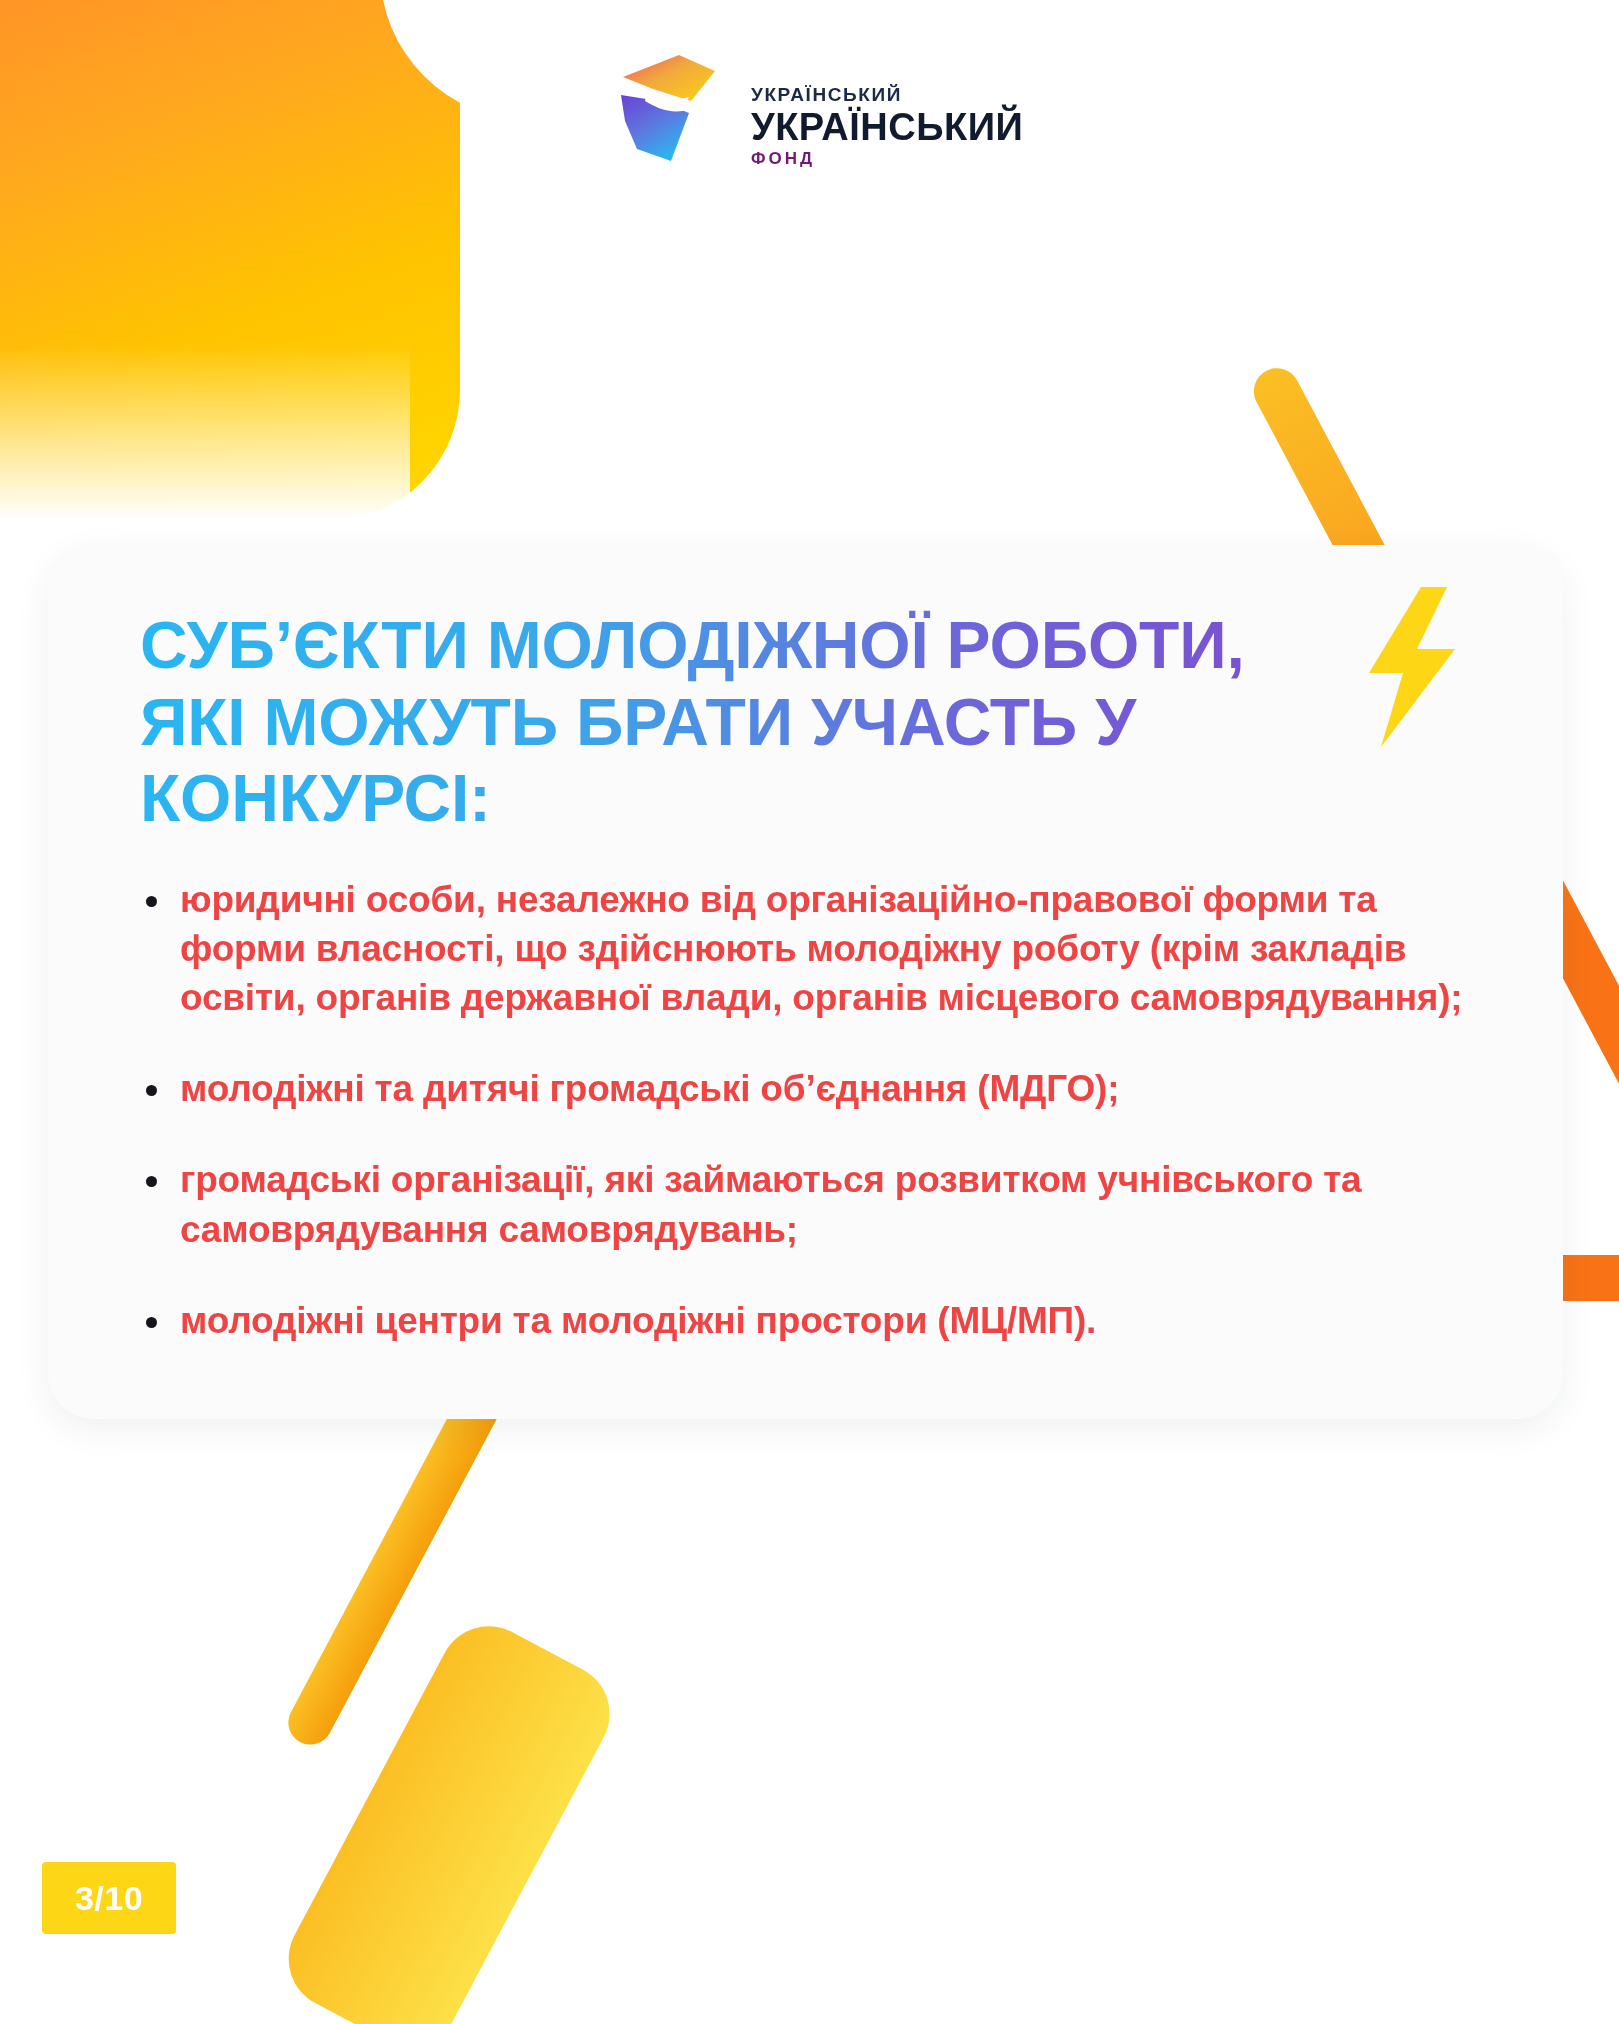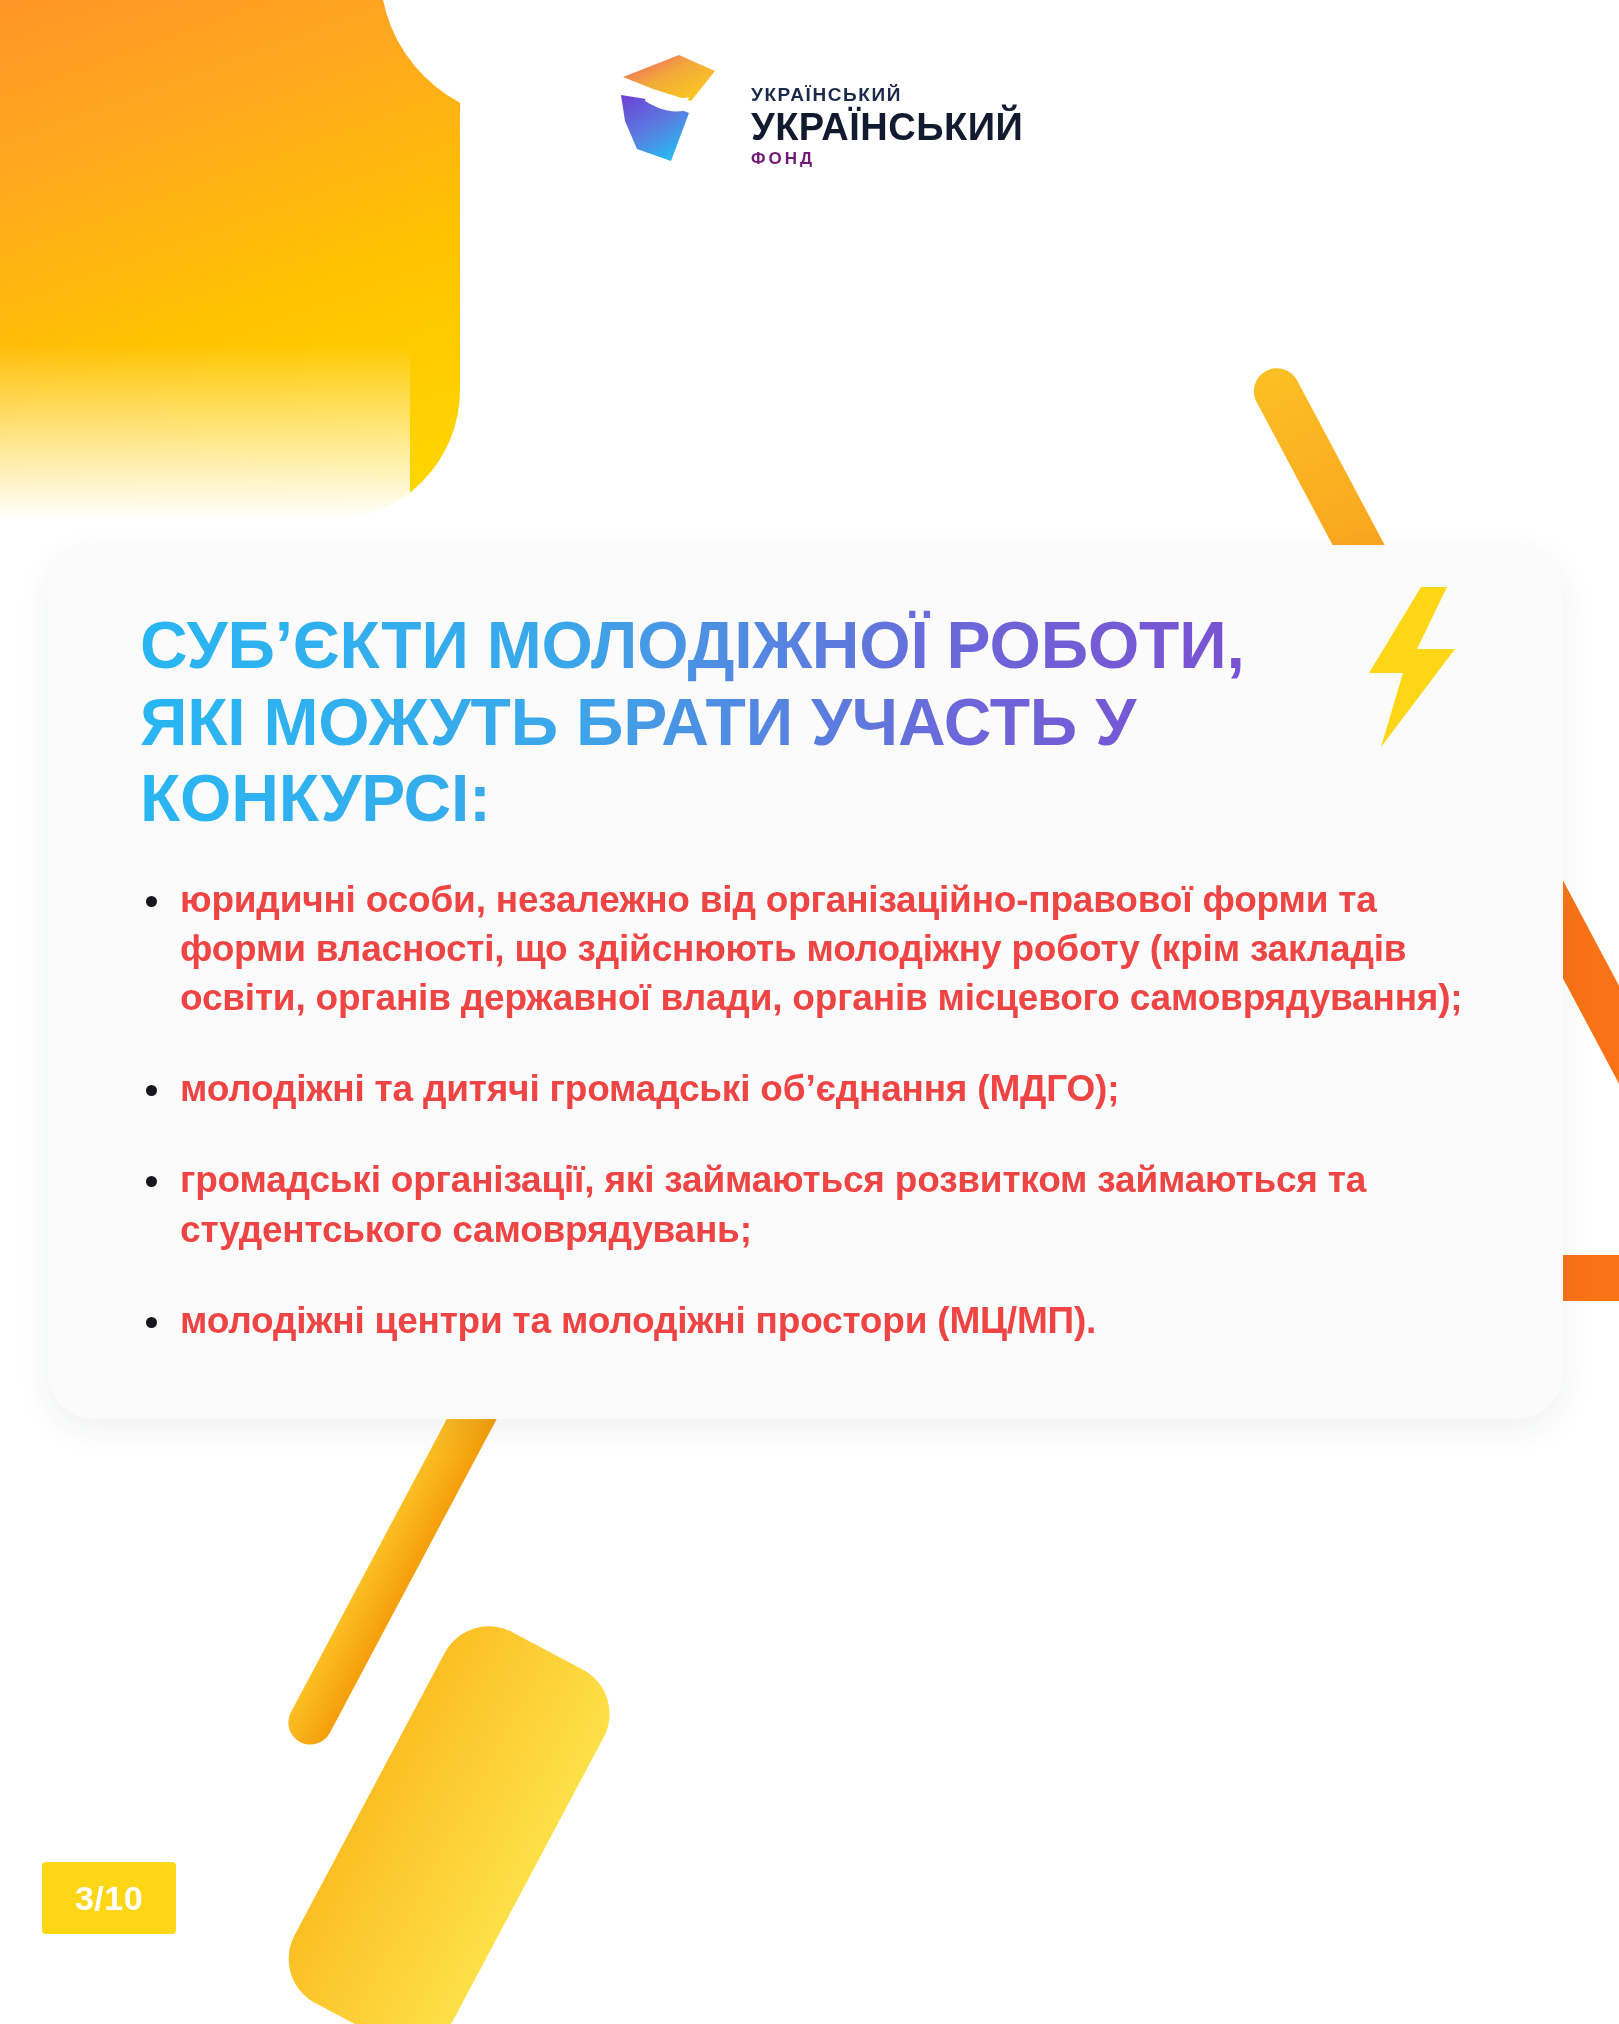--- a/index.html
+++ b/index.html
@@ -265,18 +265,18 @@
     <svg width="120" height="160" viewBox="0 0 120 160" xmlns="http://www.w3.org/2000/svg">
       <path d="M70 0 L18 86 L52 86 L30 160 L104 62 L66 62 L96 0 Z" fill="#fdd716"></path>
     </svg>
   </div>
 
   <h1 class="card-title">СУБ’ЄКТИ МОЛОДІЖНОЇ РОБОТИ, ЯКІ МОЖУТЬ БРАТИ УЧАСТЬ У КОНКУРСІ:</h1>
 
   <ul class="bullets">
     <li>юридичні особи, незалежно від організаційно-правової форми та форми власності, що здійснюють молодіжну роботу (крім закладів освіти, органів державної влади, органів місцевого самоврядування);</li>
     <li>молодіжні та дитячі громадські об’єднання (МДГО);</li>
-    <li>громадські організації, які займаються розвитком займаються та студентського самоврядувань;</li>
+    <li>громадські організації, які займаються розвитком учнівського та самоврядування самоврядувань;</li>
     <li>молодіжні центри та молодіжні простори (МЦ/МП).</li>
   </ul>
 </div>
 
 <div class="page-badge">3/10</div>
 
 </body></html>

